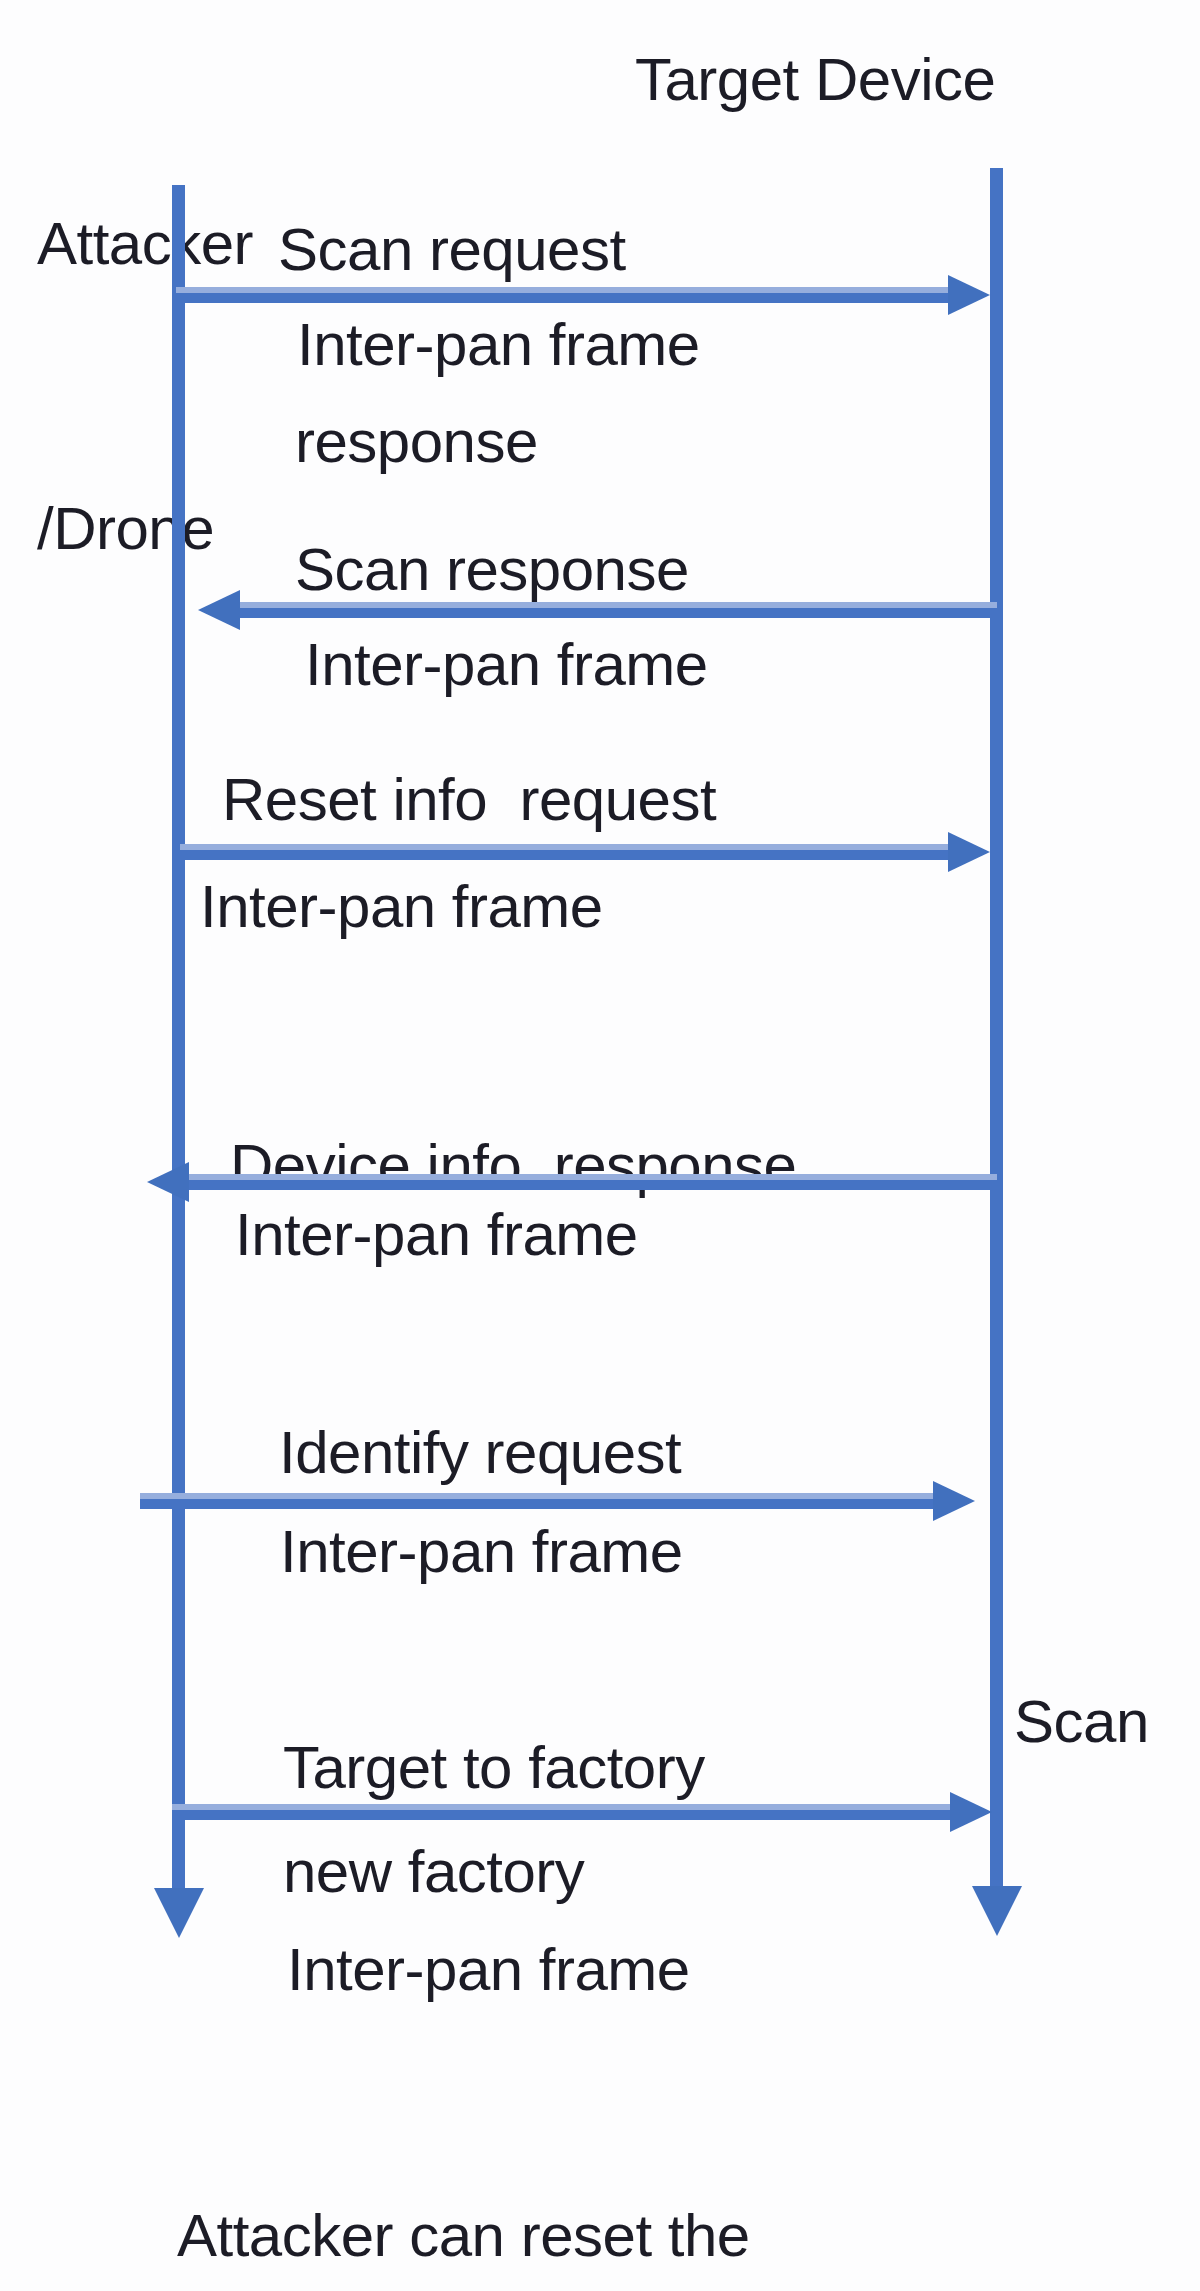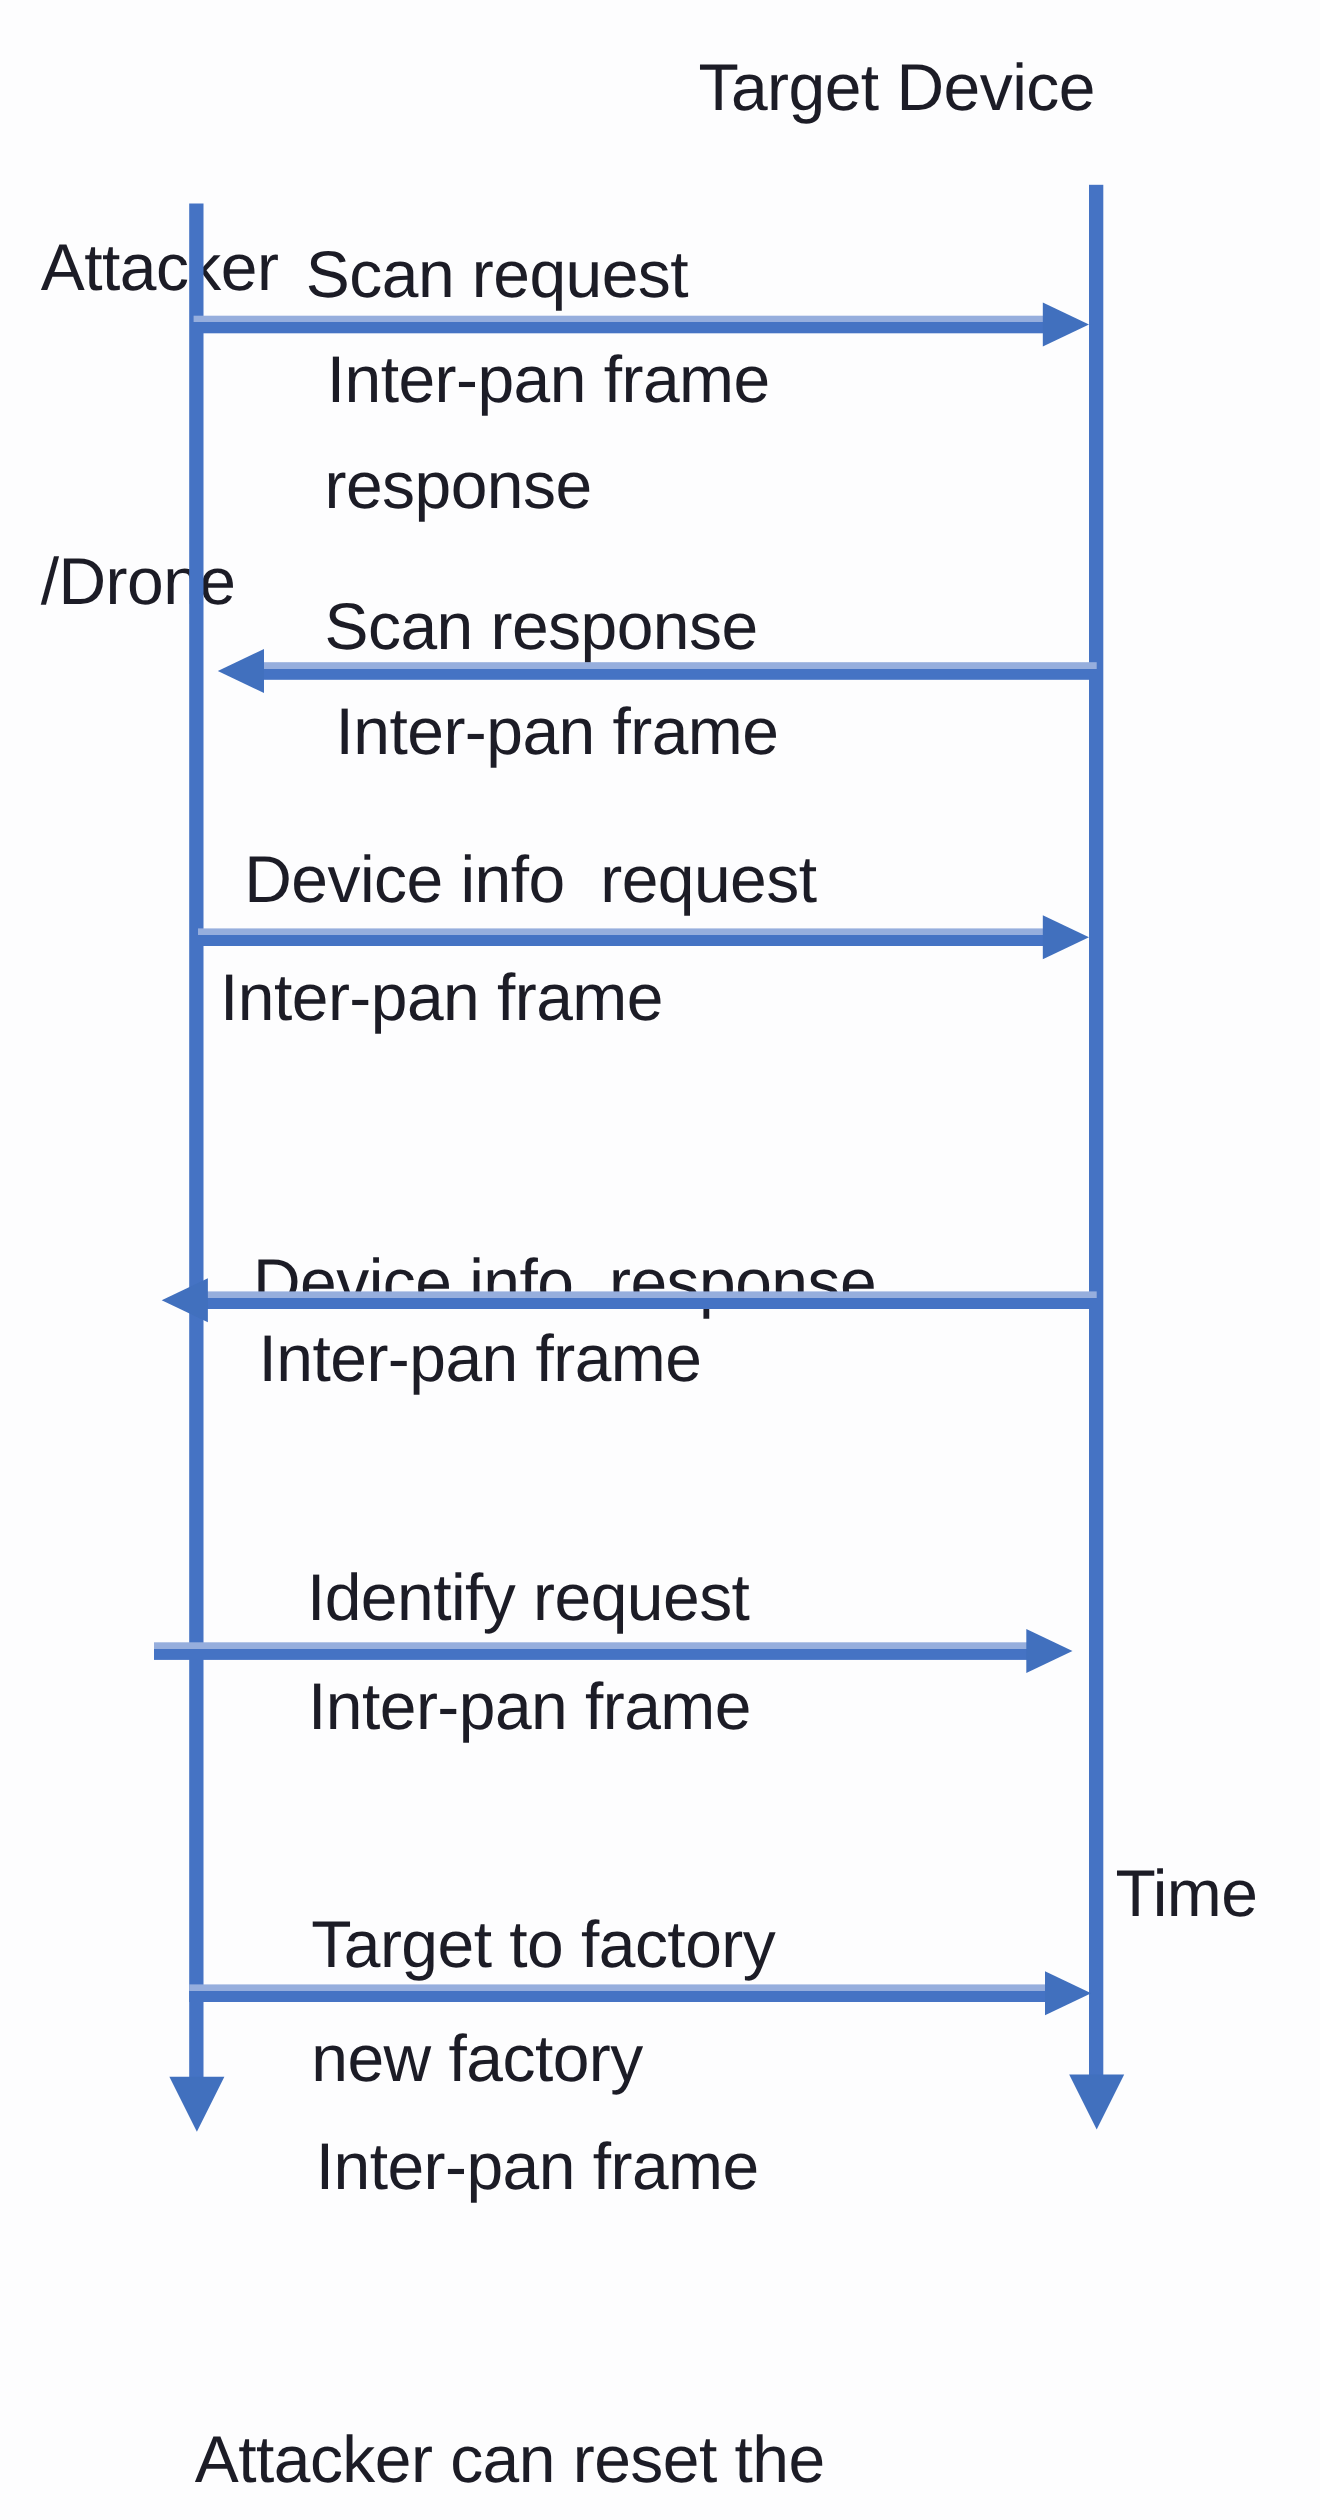--- a/index.html
+++ b/index.html
@@ -79,21 +79,21 @@
     <div>Attacker</div>
     <div>/Drone</div>
   </div>
 
   <div class="lifeline" style="left:172px; top:185px; height:1705px;"></div>
   <div class="lifeline-head" style="left:154px; top:1888px;"></div>
 
   <div class="lifeline" style="left:990px; top:168px; height:1720px;"></div>
   <div class="lifeline-head" style="left:972px; top:1886px;"></div>
 
-  <div class="txt" style="left:1014px; top:1687px;">Time</div>
+  <div class="txt" style="left:1014px; top:1687px;">Scan</div>
 
   <div>
     <div class="txt" style="left:278px; top:215px;text-align:center;">Scan request</div>
     <div class="arrow right" style="left:176px; top:269px; width:814px;">
       <div class="shaft"></div>
       <div class="headtri"></div>
     </div>
     <div class="txt" style="left:297px; top:310px;">Inter-pan frame</div>
     <div class="txt" style="left:295px; top:407px;">response</div>
   </div>
@@ -101,21 +101,21 @@
   <div>
     <div class="txt" style="left:295px; top:535px;">Scan response</div>
     <div class="arrow left" style="left:198px; top:584px; width:799px;">
       <div class="shaft"></div>
       <div class="headtri"></div>
     </div>
     <div class="txt" style="left:305px; top:630px;">Inter-pan frame</div>
   </div>
 
   <div>
-    <div class="txt" style="left:222px; top:765px;">Device info  request</div>
+    <div class="txt" style="left:222px; top:765px;">Reset info  request</div>
     <div class="arrow right" style="left:180px; top:826px; width:810px;">
       <div class="shaft"></div>
       <div class="headtri"></div>
     </div>
     <div class="txt" style="left:200px; top:872px;">Inter-pan frame</div>
   </div>
 
   <div>
     <div class="txt" style="left:230px; top:1118px;margin-top:13px;">Device info  response</div>
     <div class="arrow left" style="left:147px; top:1156px; width:850px;">

